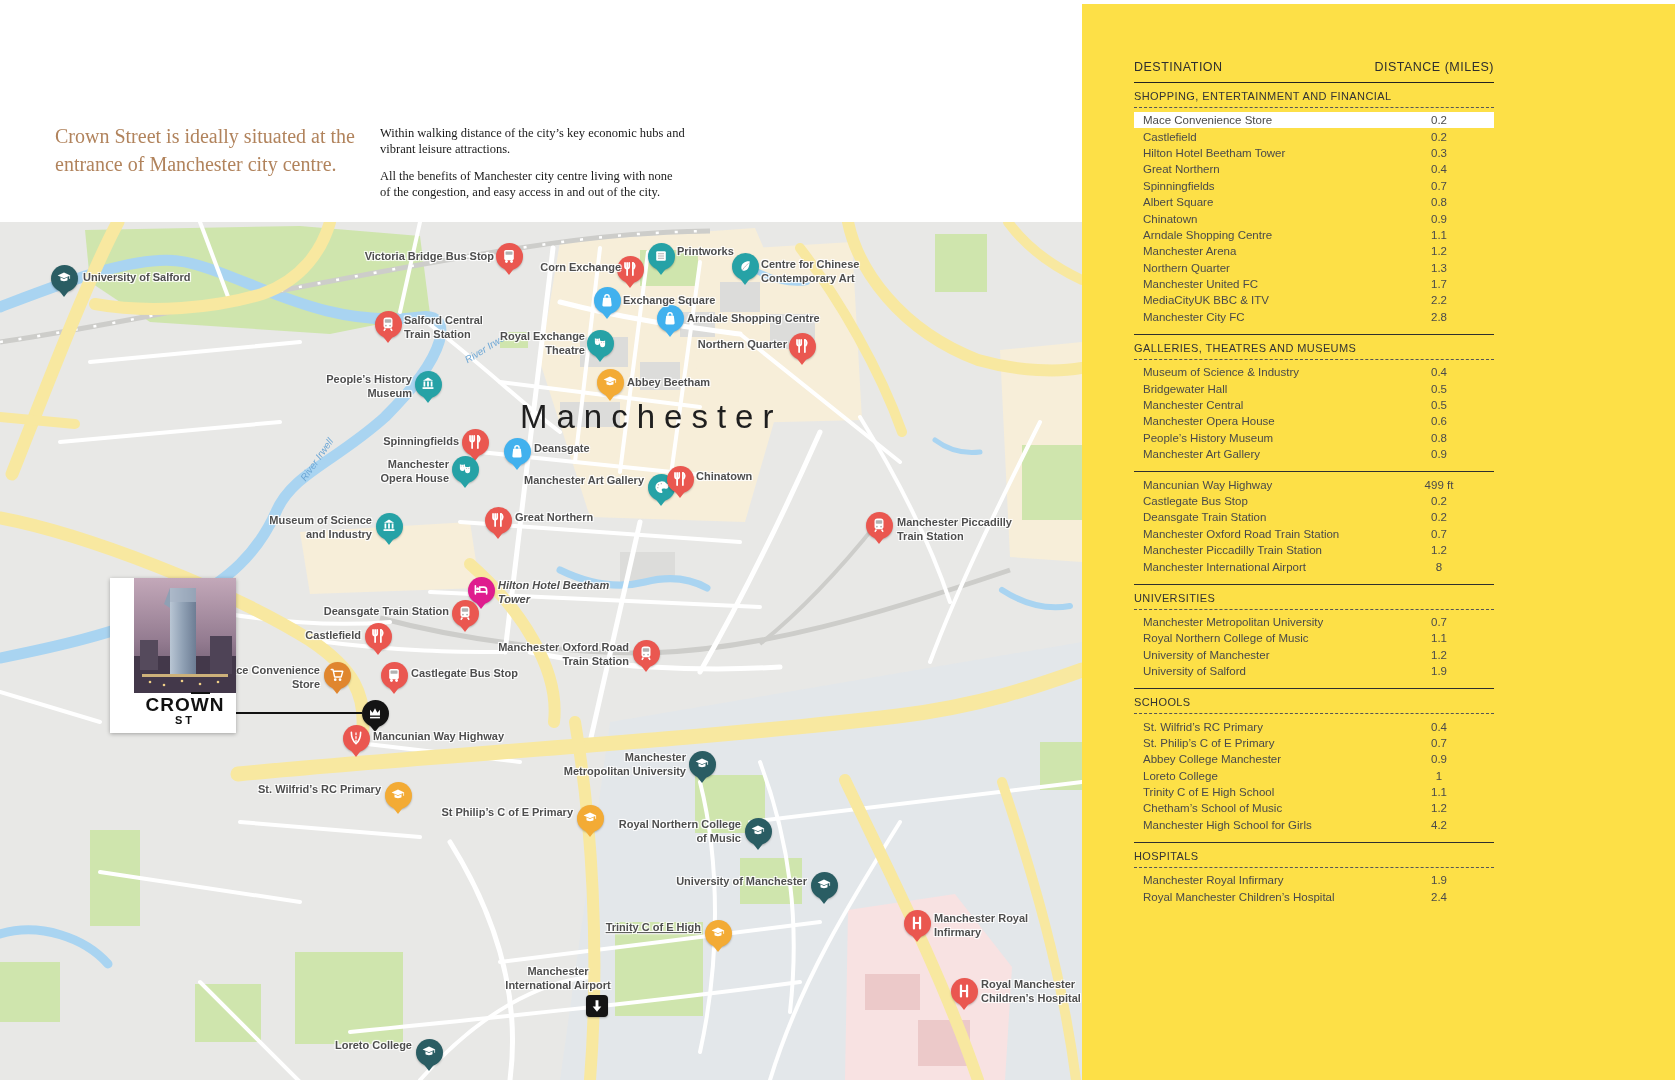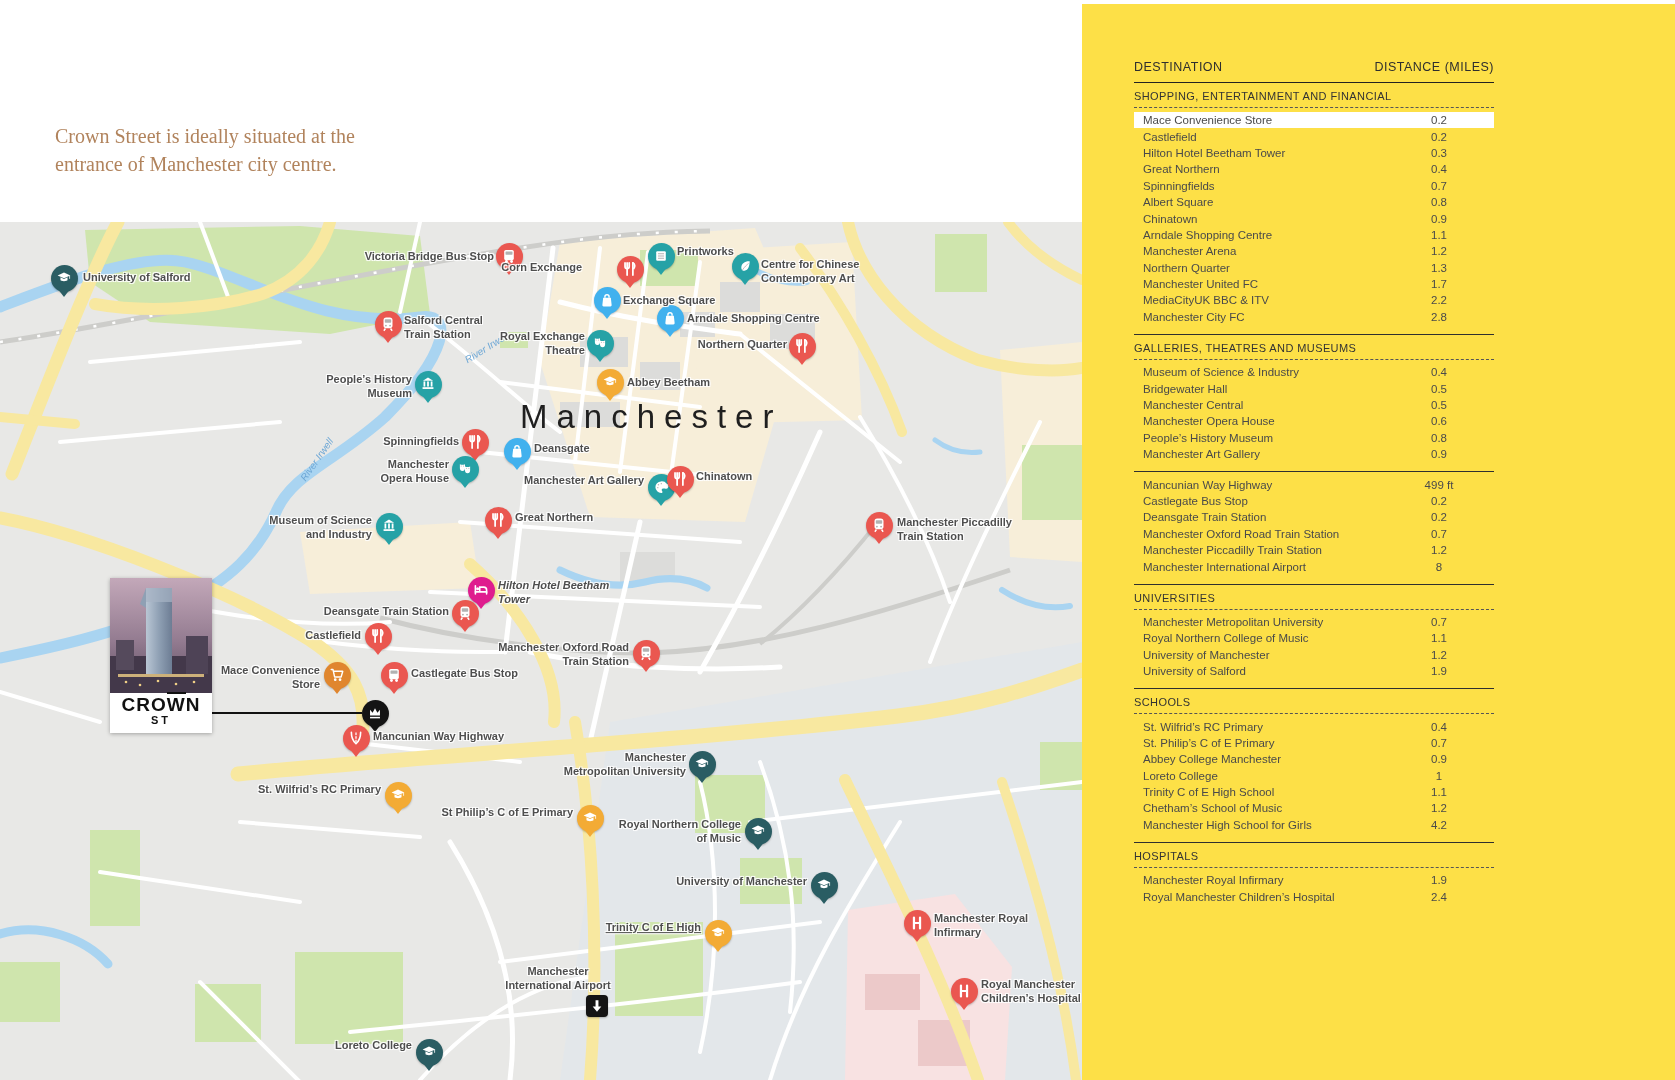--- a/index.html
+++ b/index.html
@@ -25,21 +25,21 @@
        border:7px solid transparent;border-top:9px solid var(--pc);border-bottom:none;}
   .pin.square{border-radius:4px;width:22px;height:22px;}
   .pin.square::after{display:none;}
   .pin svg{width:16px;height:16px;display:block;}
   .pin-label{position:absolute;z-index:4;font-size:11px;font-weight:bold;color:#4e4e4e;line-height:1.25;
        white-space:pre-line;
        text-shadow:-1px -1px 0 rgba(255,255,255,.85),1px -1px 0 rgba(255,255,255,.85),
                    -1px 1px 0 rgba(255,255,255,.85),1px 1px 0 rgba(255,255,255,.85),0 0 3px rgba(255,255,255,.9);}
   
   .crown-card{position:absolute;left:110px;top:356px;width:102px;height:155px;background:#fff;z-index:5;
-       box-shadow:0 1px 4px rgba(0,0,0,.3);}
+       box-shadow:0 1px 4px rgba(0,0,0,.3);padding-left:24px;}
   .crown-card .photo{display:block;}
   .crown-logo{height:40px;text-align:center;color:#111;}
   .crown-word{font-size:19px;font-weight:bold;letter-spacing:1px;line-height:20px;margin-top:2px;}
   .crown-word .ow{border-top:2.5px solid #111;}
   .crown-st{font-size:11px;font-weight:bold;letter-spacing:3px;line-height:11px;}
   .connector{position:absolute;left:212px;top:490px;width:150px;height:2px;background:#111;z-index:4;}
   
   .sidebar{position:absolute;left:1082px;top:4px;width:593px;height:1080px;background:#fde047;}
   .side-inner{margin:56px 0 0 52px;width:360px;color:#3c3c3c;}
   .side-head{display:flex;justify-content:space-between;align-items:flex-end;
@@ -51,20 +51,24 @@
   .row{display:flex;align-items:center;height:16.4px;font-size:11.5px;color:#4a4a4a;}
   .row .nm{flex:1;padding-left:9px;white-space:nowrap;}
   .row .dist{width:110px;text-align:center;}
   .row.hl{background:#fff;}
 </style>
 </head>
 <body>
 
 <div class="intro">
   <div class="lede">Crown Street is ideally situated at the entrance of Manchester city centre.</div>
+  <div class="body-copy">
+    <p>Within walking distance of the city’s key economic hubs and vibrant leisure attractions.</p>
+    <p>All the benefits of Manchester city centre living with none of the congestion, and easy access in and out of the city.</p>
+  </div>
 </div>
 
 <div class="map">
   <svg class="base" width="1082" height="858" viewBox="0 0 1082 858">
     <rect width="1082" height="858" fill="#e8e8e6"></rect>
     <polygon points="610,500 1082,420 1082,858 560,858" fill="#e3e7ea"></polygon>
 
     <g fill="#f7eed9">
       <polygon points="560,20 755,6 800,110 745,300 590,295 540,140"></polygon>
       <polygon points="690,30 852,20 862,198 700,202"></polygon>
@@ -218,21 +222,21 @@
         <span>
           <svg viewBox="0 0 10 10">
             <g stroke="#fff" stroke-width="1.1" stroke-linecap="round" fill="none">
               <path d="M3.2 1.2v7.6M6.8 1.2v7.6"></path>
               <path d="M1.9 1.2v2.2a1.3 1.3 0 0 0 2.6 0V1.2"></path>
               <path d="M6.8 1.2c1.3.4 1.5 2.7.6 3.5"></path>
             </g>
           </svg>
         </span>
       </div>
-      <div class="pin-label" style="left: 582px; top: 46px; transform: translate(-100%, -50%); text-align: right;">Corn Exchange</div>
+      <div class="pin-label" style="left: 621px; top: 46px; transform: translate(-100%, -50%); text-align: right;">Corn Exchange</div>
       <div class="pin" style="--pc: #26a2a6; left: 731.5px; top: 30.5px;">
         <span>
           <svg viewBox="0 0 10 10">
             <path d="M7.9 2.1C5 1.9 2.9 3.5 2.7 5.9c-.1 1.4.9 2.2 2 2.1 2.4-.2 3.2-3.1 3.2-5.9z" fill="#fff"></path>
             <path d="M3.4 7.5C4.6 5.6 6 4.4 7.3 3.3" stroke="rgba(0,0,0,.3)" stroke-width=".5" fill="none"></path>
           </svg>
         </span>
       </div>
       <div class="pin-label" style="left: 761px; top: 50px; transform: translate(0px, -50%); text-align: left;">Centre for Chinese
 Contemporary Art</div>

